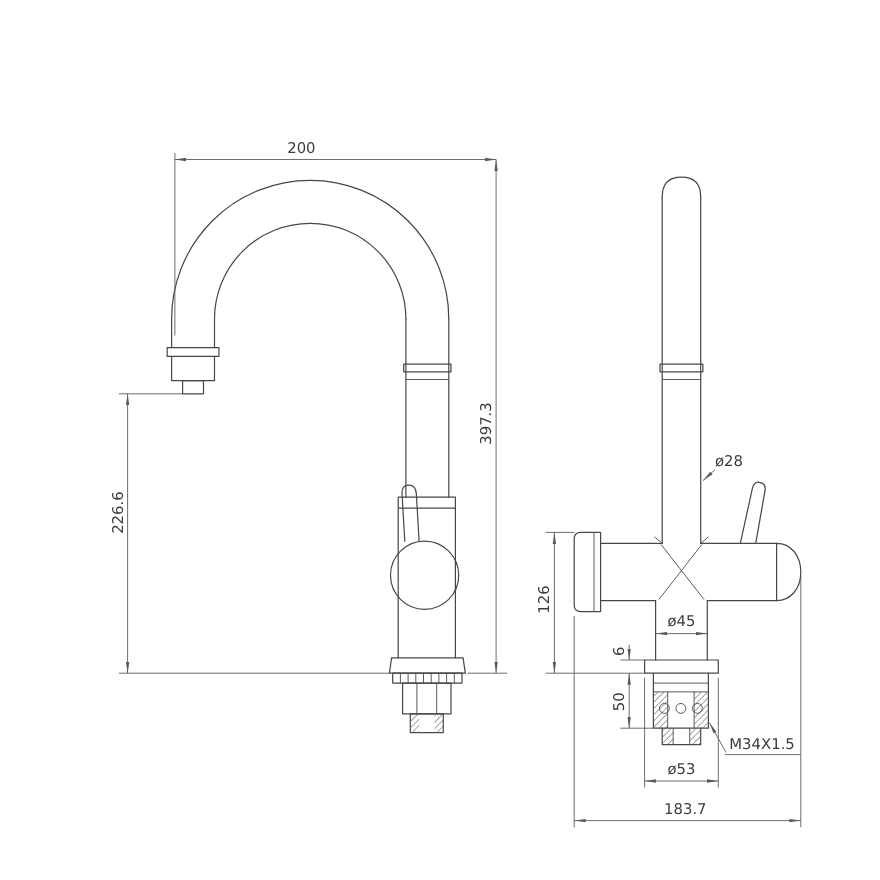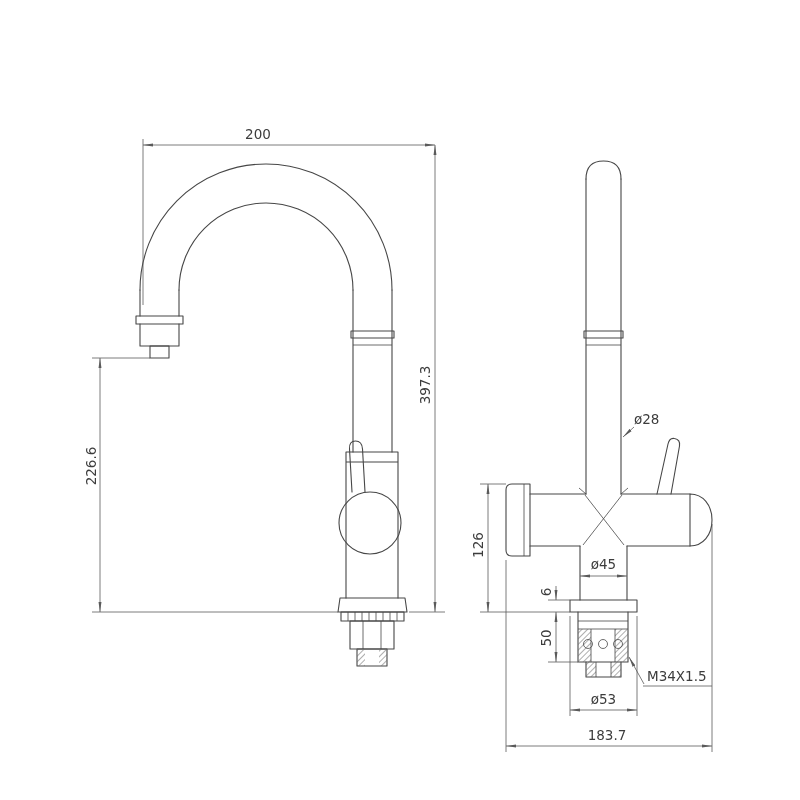--- a/index.html
+++ b/index.html
@@ -1,16 +1,16 @@
 <!DOCTYPE html>
 <html><head>
 <meta charset="utf-8">
 <style>
   html,body{margin:0;padding:0;background:#ffffff;}
-  .canvas{width:773px;height:800px;background:#ffffff;position:relative;overflow:hidden;}
+  .canvas{width:773px;height:800px;background:#ffffff;position:relative;overflow:hidden;padding-left:16px;}
   svg{display:block;}
   svg text{font-family:"DejaVu Sans", sans-serif;font-size:13.5px;fill:#3c3c3c;}
   .ol{stroke:#474747;stroke-width:1.1;fill:none;stroke-linecap:round;stroke-linejoin:round;}
   .dim{stroke:#5a5a5a;stroke-width:0.8;fill:none;}
   .detail{stroke:#474747;stroke-width:0.8;fill:none;}
 </style>
 </head>
 <body>
 
 <div class="canvas">

